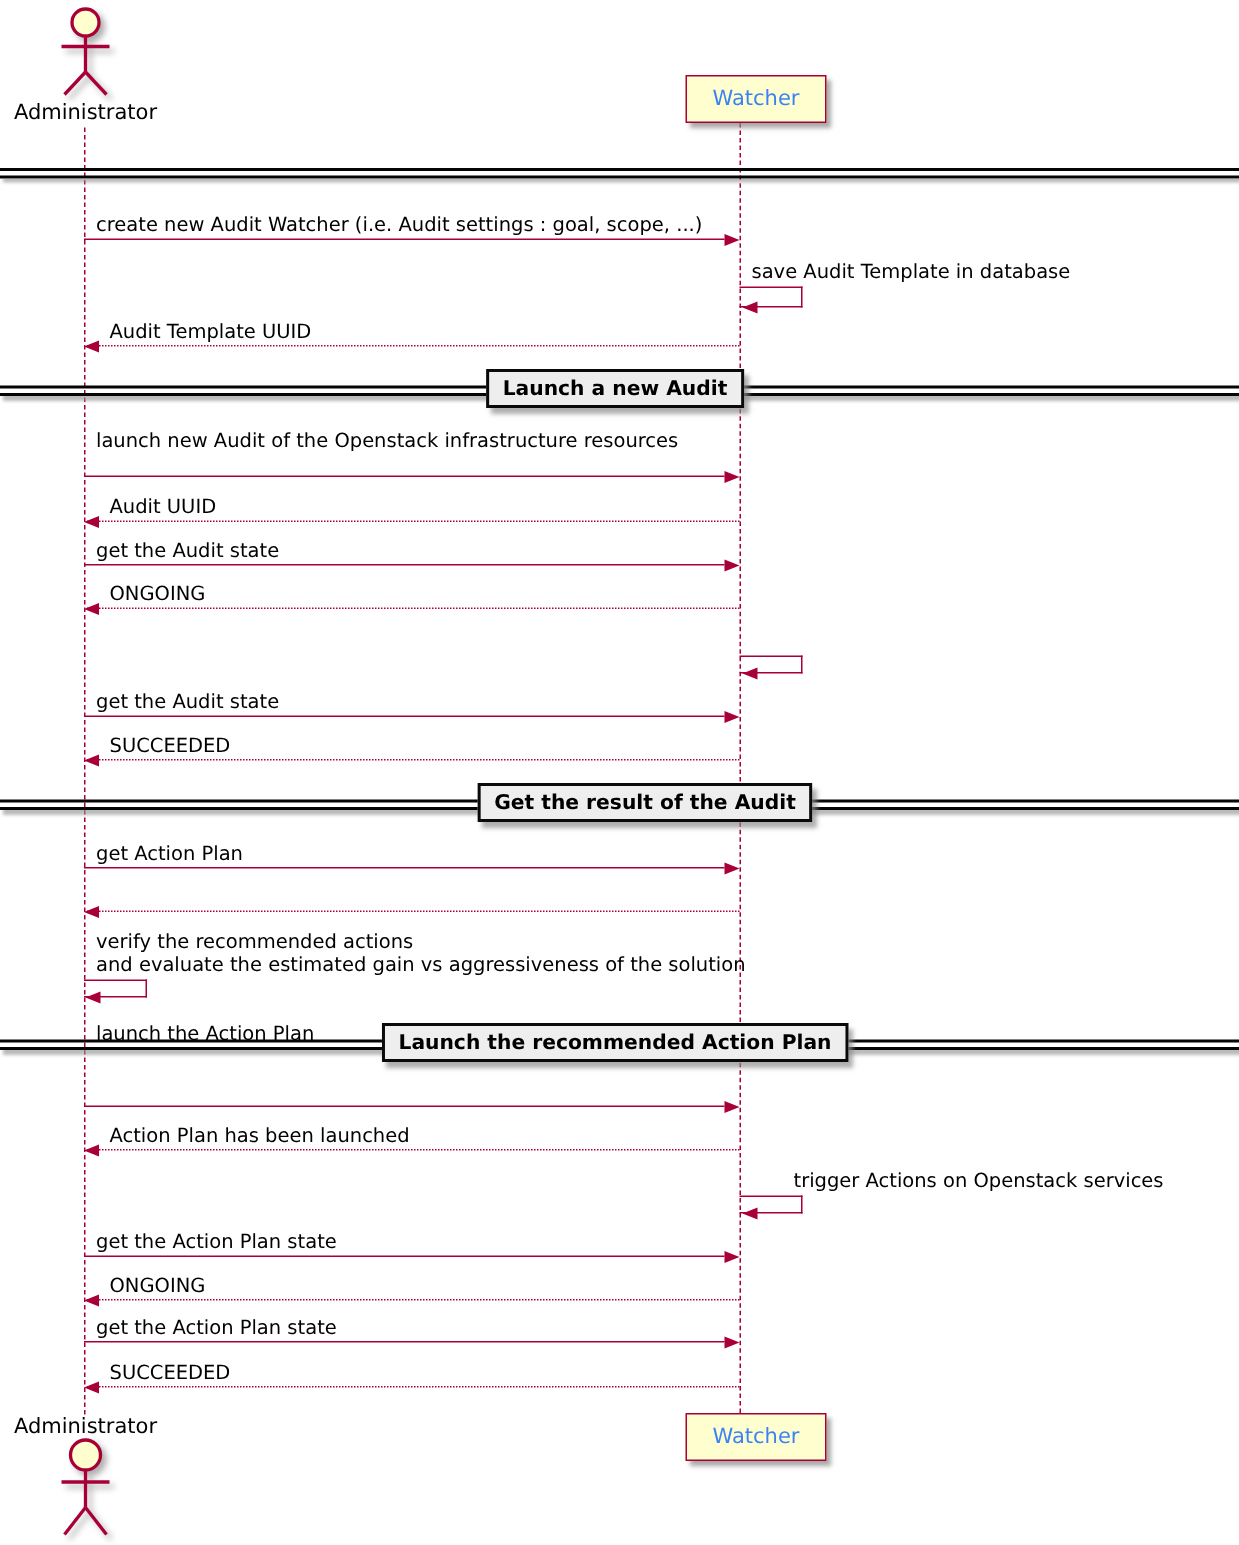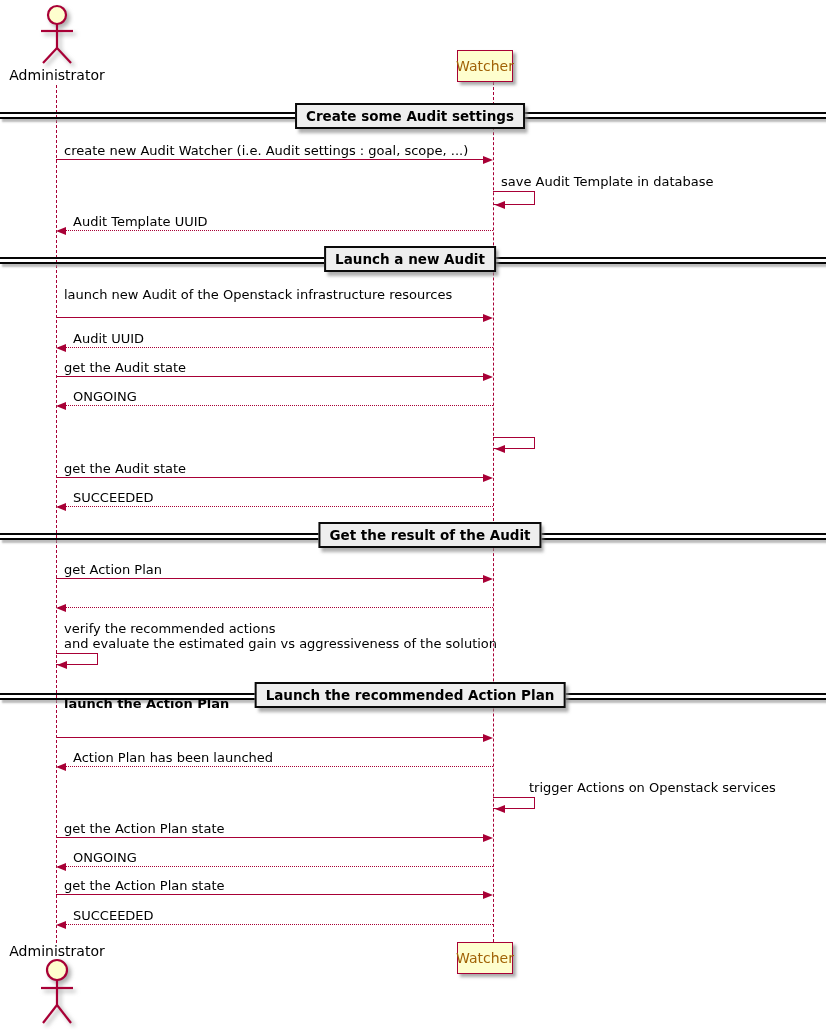--- a/index.html
+++ b/index.html
@@ -14,25 +14,25 @@
     font-family:"DejaVu Sans","Liberation Sans",sans-serif;
     overflow:hidden;
   }
   .lifeline{
     position:absolute;width:0;
     border-left:1.4px dashed var(--accent);
     z-index:1;
   }
   .participant{
     position:absolute;
-    left:457px;width:56px;height:32px;
+    left:457px;width:94px;height:32px;
     box-sizing:border-box;
     background:var(--pfill);
     border:1.8px solid var(--accent);
-    color:#a16207;font-size:14px;
+    color:#3b82f6;font-size:14px;
     display:flex;align-items:center;justify-content:center;
     box-shadow:3px 3px 3px rgba(140,140,140,.75);
     z-index:5;
   }
   .actor-label{
     position:absolute;left:57px;transform:translateX(-50%);
     font-size:14px;color:#000;white-space:nowrap;z-index:5;
   }
   .actor-figure{position:absolute;left:27px;z-index:5;}
   .divider-line{
@@ -91,21 +91,20 @@
       <line x1="14" y1="27" x2="46" y2="27" stroke="#A80036" stroke-width="2.2"></line>
       <line x1="30" y1="44" x2="16" y2="59" stroke="#A80036" stroke-width="2.2"></line>
       <line x1="30" y1="44" x2="44" y2="59" stroke="#A80036" stroke-width="2.2"></line>
     </svg>
   </div>
   <div class="actor-label" style="top:67px;">Administrator</div>
 
   <div class="participant" style="top:50px;">Watcher</div>
 
   <div class="divider-line" style="top:112px;"></div>
-  <div class="divider-label" style="top:103px;">Create some Audit settings</div>
 
   <div class="msg-text" style="top:143px;left:64px;">create new Audit Watcher (i.e. Audit settings : goal, scope, ...)</div>
   <div class="arrow-line" style="top:159px;"></div>
   <div class="head-r" style="top:156px;"></div>
 
   <div class="msg-text" style="top:174px;left:501px;">save Audit Template in database</div>
   <div class="self-loop" style="left:493px;top:191px;height:14px;"></div>
   <div class="head-l" style="left:495px;top:201px;"></div>
 
   <div class="msg-text" style="top:214px;left:73px;">Audit Template UUID</div>
@@ -153,21 +152,21 @@
   <div class="head-l" style="top:604px;"></div>
 
   <div class="msg-text" style="top:621px;left:64px;">verify the recommended actions</div>
   <div class="msg-text" style="top:636px;left:64px;">and evaluate the estimated gain vs aggressiveness of the solution</div>
   <div class="self-loop" style="left:56px;top:653px;height:12px;"></div>
   <div class="head-l" style="left:57px;top:661px;"></div>
 
   <div class="divider-line" style="top:693px;"></div>
   <div class="divider-label" style="top:682px;">Launch the recommended Action Plan</div>
 
-  <div class="msg-text" style="top:696px;left:64px;font-weight:bold;">launch the Action Plan</div>
+  <div class="msg-text" style="top:682px;left:64px;">launch the Action Plan</div>
   <div class="arrow-line" style="top:737px;"></div>
   <div class="head-r" style="top:734px;"></div>
 
   <div class="msg-text" style="top:750px;left:73px;">Action Plan has been launched</div>
   <div class="arrow-line dotted" style="top:766px;"></div>
   <div class="head-l" style="top:763px;"></div>
 
   <div class="msg-text" style="top:780px;left:529px;">trigger Actions on Openstack services</div>
   <div class="self-loop" style="left:493px;top:797px;height:12px;"></div>
   <div class="head-l" style="left:495px;top:805px;"></div>

